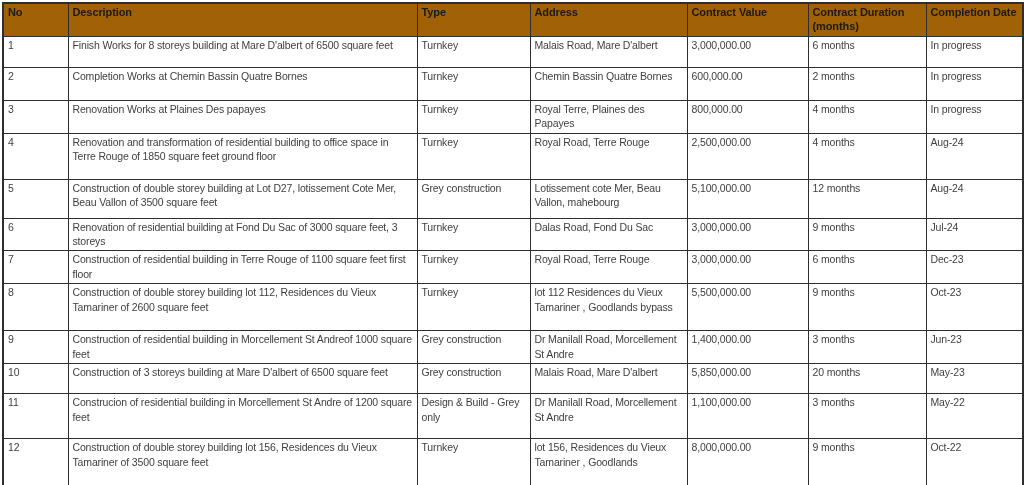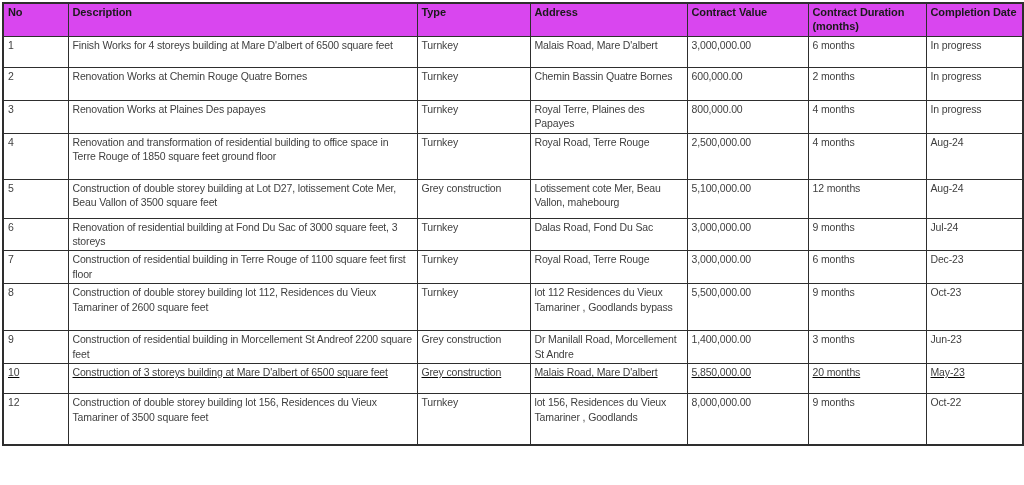--- a/index.html
+++ b/index.html
@@ -25,21 +25,21 @@
   table.projects td {
     border: 1px solid #2e2e2e;
     vertical-align: top;
     overflow: hidden;
     word-wrap: break-word;
   }
   table.projects thead tr {
     height: 30px;
   }
   table.projects th {
-    background: #d946ef;
+    background: #a16207;
     color: #1a1a1a;
     font-size: 11px;
     font-weight: bold;
     text-align: left;
     padding: 2px 3px 2px 4px;
     line-height: 1.25;
     letter-spacing: -0.1px;
   }
   table.projects td {
     color: #3f3f3f;
@@ -72,30 +72,30 @@
         <th>Type</th>
         <th>Address</th>
         <th>Contract Value</th>
         <th>Contract Duration (months)</th>
         <th>Completion Date</th>
       </tr>
     </thead>
     <tbody>
         <tr style="height: 31px;">
           <td>1</td>
-          <td>Finish Works for 4 storeys building at Mare D'albert of 6500 square feet</td>
+          <td>Finish Works for 8 storeys building at Mare D'albert of 6500 square feet</td>
           <td>Turnkey</td>
           <td>Malais Road, Mare D'albert</td>
           <td>3,000,000.00</td>
           <td>6 months</td>
           <td>In progress</td>
         </tr>
         <tr style="height: 33px;">
           <td>2</td>
-          <td>Renovation Works at Chemin Rouge Quatre Bornes</td>
+          <td>Completion Works at Chemin Bassin Quatre Bornes</td>
           <td>Turnkey</td>
           <td>Chemin Bassin Quatre Bornes</td>
           <td>600,000.00</td>
           <td>2 months</td>
           <td>In progress</td>
         </tr>
         <tr style="height: 33px;">
           <td>3</td>
           <td>Renovation Works at Plaines Des papayes</td>
           <td>Turnkey</td>
@@ -144,35 +144,44 @@
           <td>8</td>
           <td>Construction of double storey building lot 112, Residences du Vieux Tamariner of 2600 square feet</td>
           <td>Turnkey</td>
           <td>lot 112 Residences du Vieux Tamariner , Goodlands bypass</td>
           <td>5,500,000.00</td>
           <td>9 months</td>
           <td>Oct-23</td>
         </tr>
         <tr style="height: 32px;">
           <td>9</td>
-          <td>Construction of residential building in Morcellement St Andreof 2200 square feet</td>
+          <td>Construction of residential building in Morcellement St Andreof 1000 square feet</td>
           <td>Grey construction</td>
           <td>Dr Manilall Road, Morcellement St Andre</td>
           <td>1,400,000.00</td>
           <td>3 months</td>
           <td>Jun-23</td>
         </tr>
-        <tr style="height: 30px; text-decoration: underline;">
+        <tr style="height: 30px;">
           <td>10</td>
           <td>Construction of 3 storeys building at Mare D'albert of 6500 square feet</td>
           <td>Grey construction</td>
           <td>Malais Road, Mare D'albert</td>
           <td>5,850,000.00</td>
           <td>20 months</td>
           <td>May-23</td>
+        </tr>
+        <tr style="height: 45px;">
+          <td>11</td>
+          <td>Construcion of residential building in Morcellement St Andre of 1200 square feet</td>
+          <td>Design &amp; Build - Grey only</td>
+          <td>Dr Manilall Road, Morcellement St Andre</td>
+          <td>1,100,000.00</td>
+          <td>3 months</td>
+          <td>May-22</td>
         </tr>
         <tr style="height: 52px;">
           <td>12</td>
           <td>Construction of double storey building lot 156, Residences du Vieux Tamariner of 3500 square feet</td>
           <td>Turnkey</td>
           <td>lot 156, Residences du Vieux Tamariner , Goodlands</td>
           <td>8,000,000.00</td>
           <td>9 months</td>
           <td>Oct-22</td>
         </tr>

